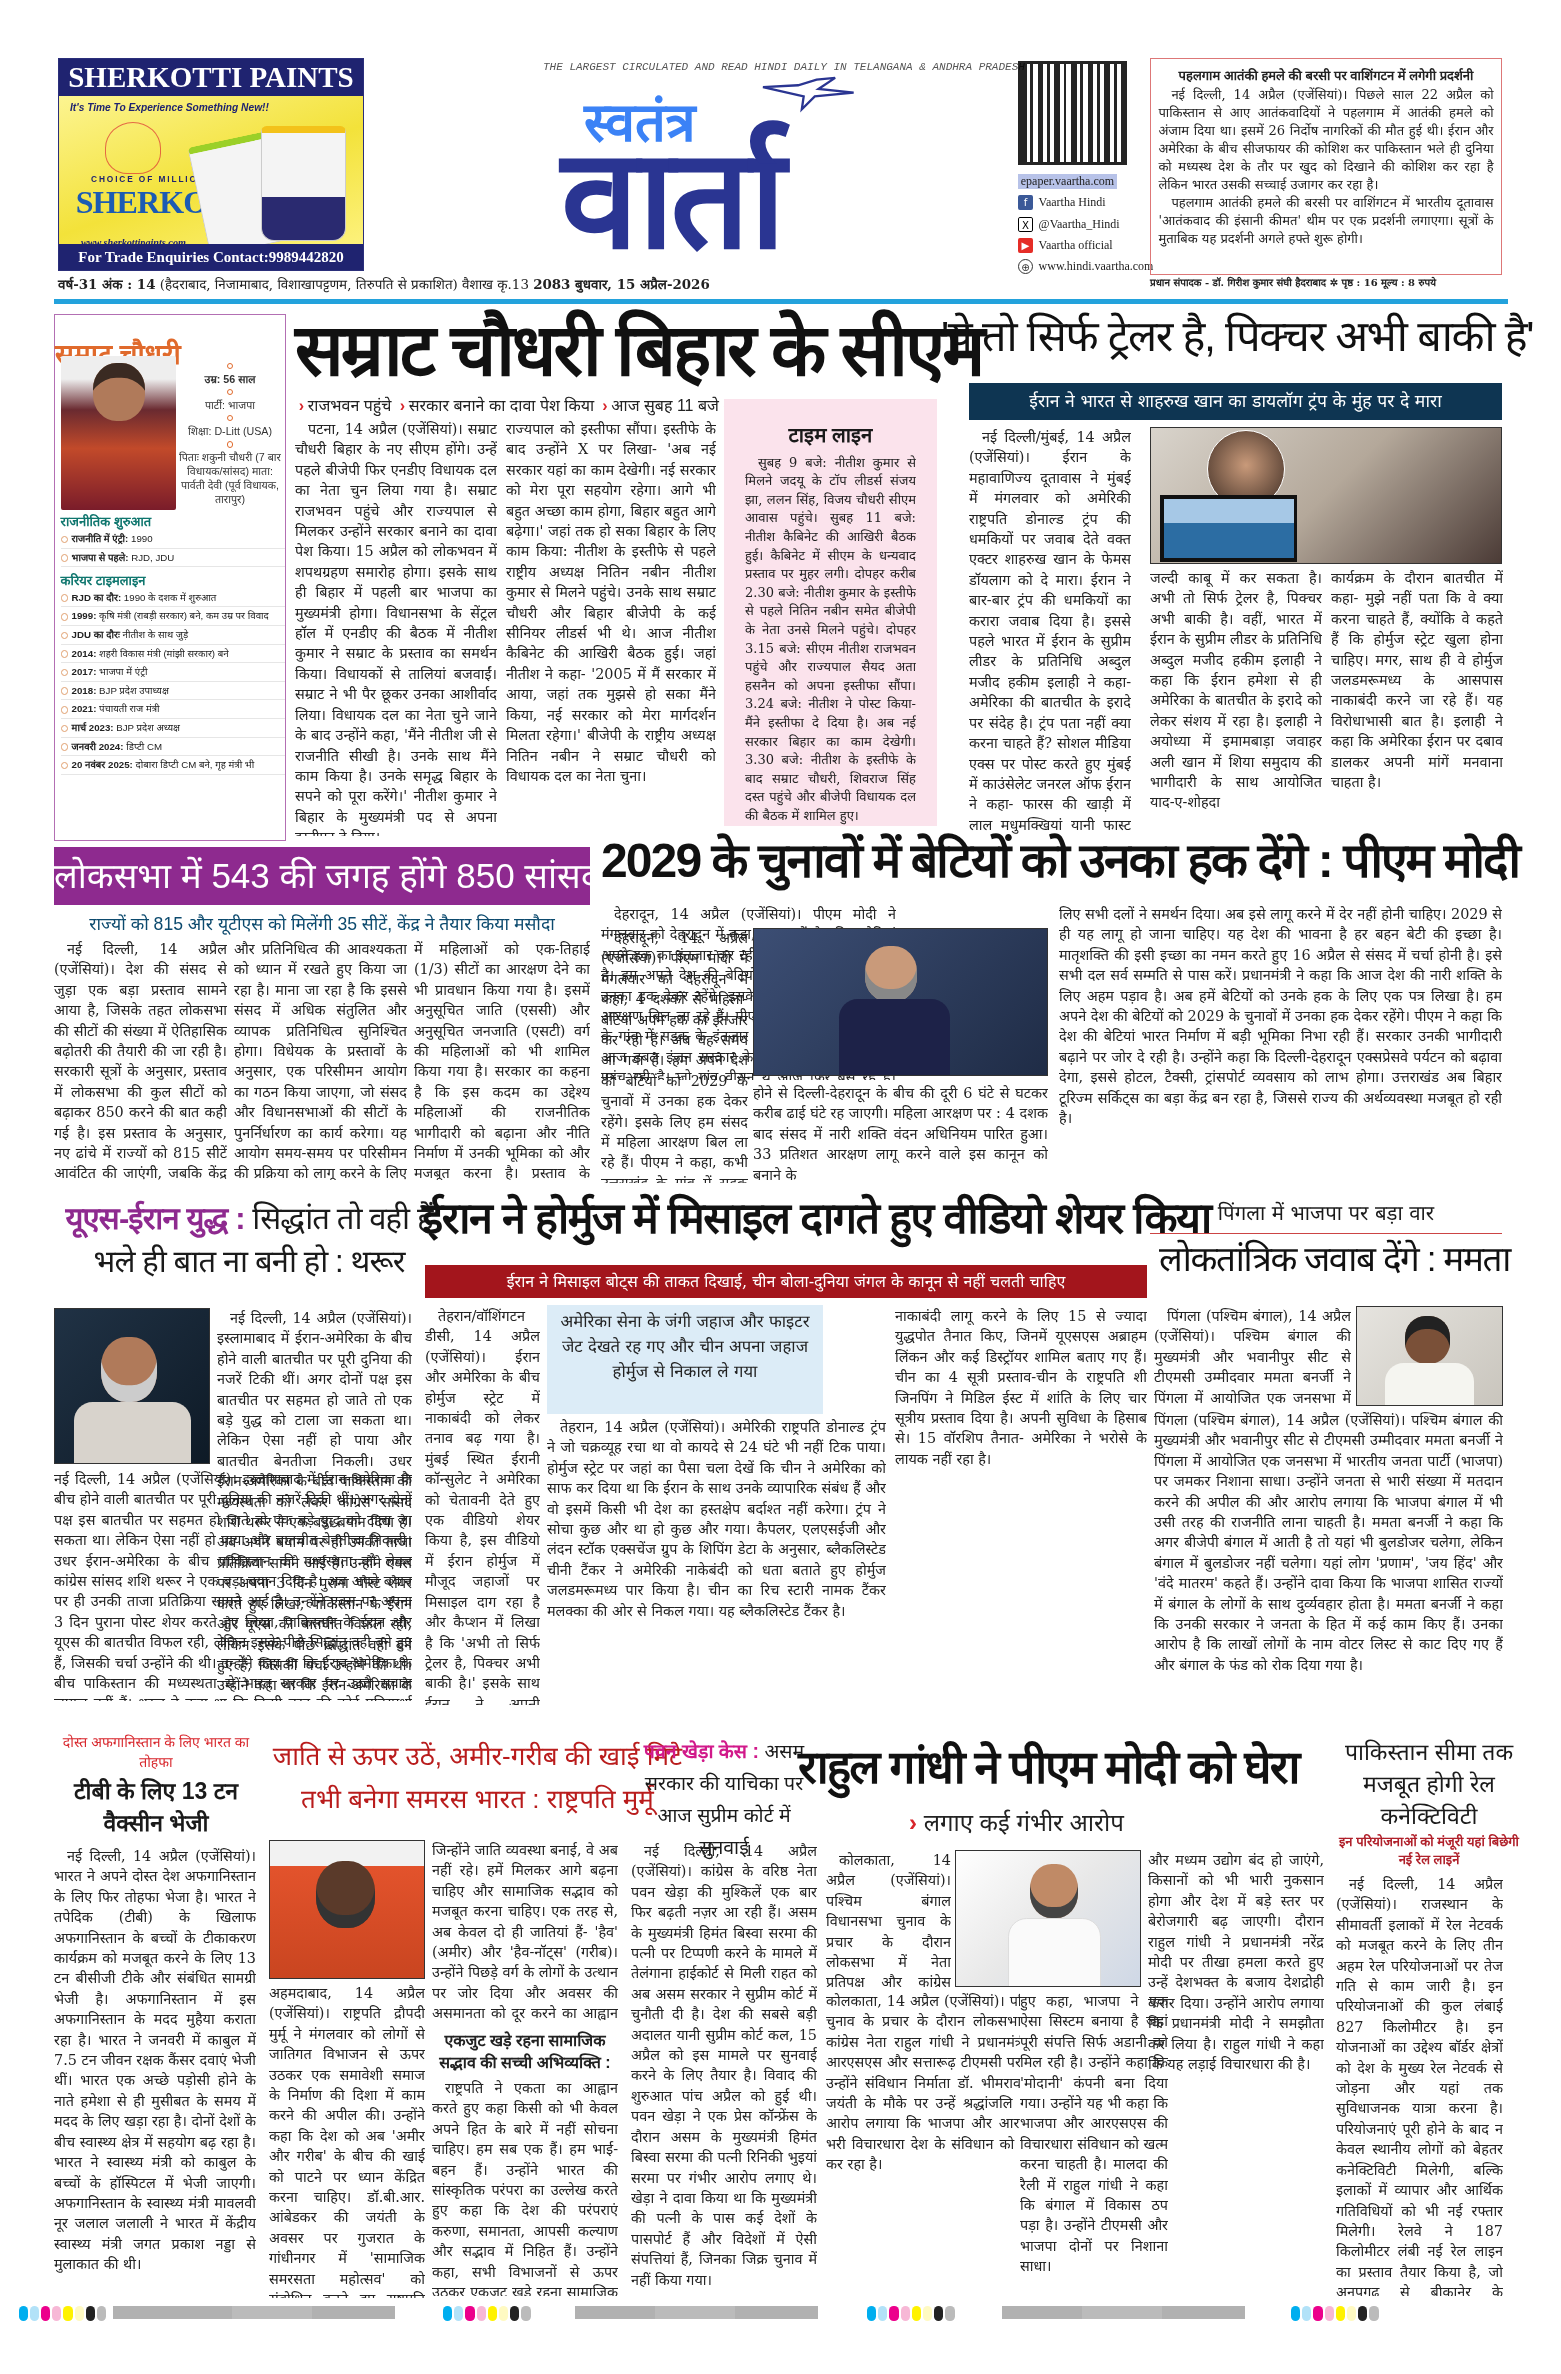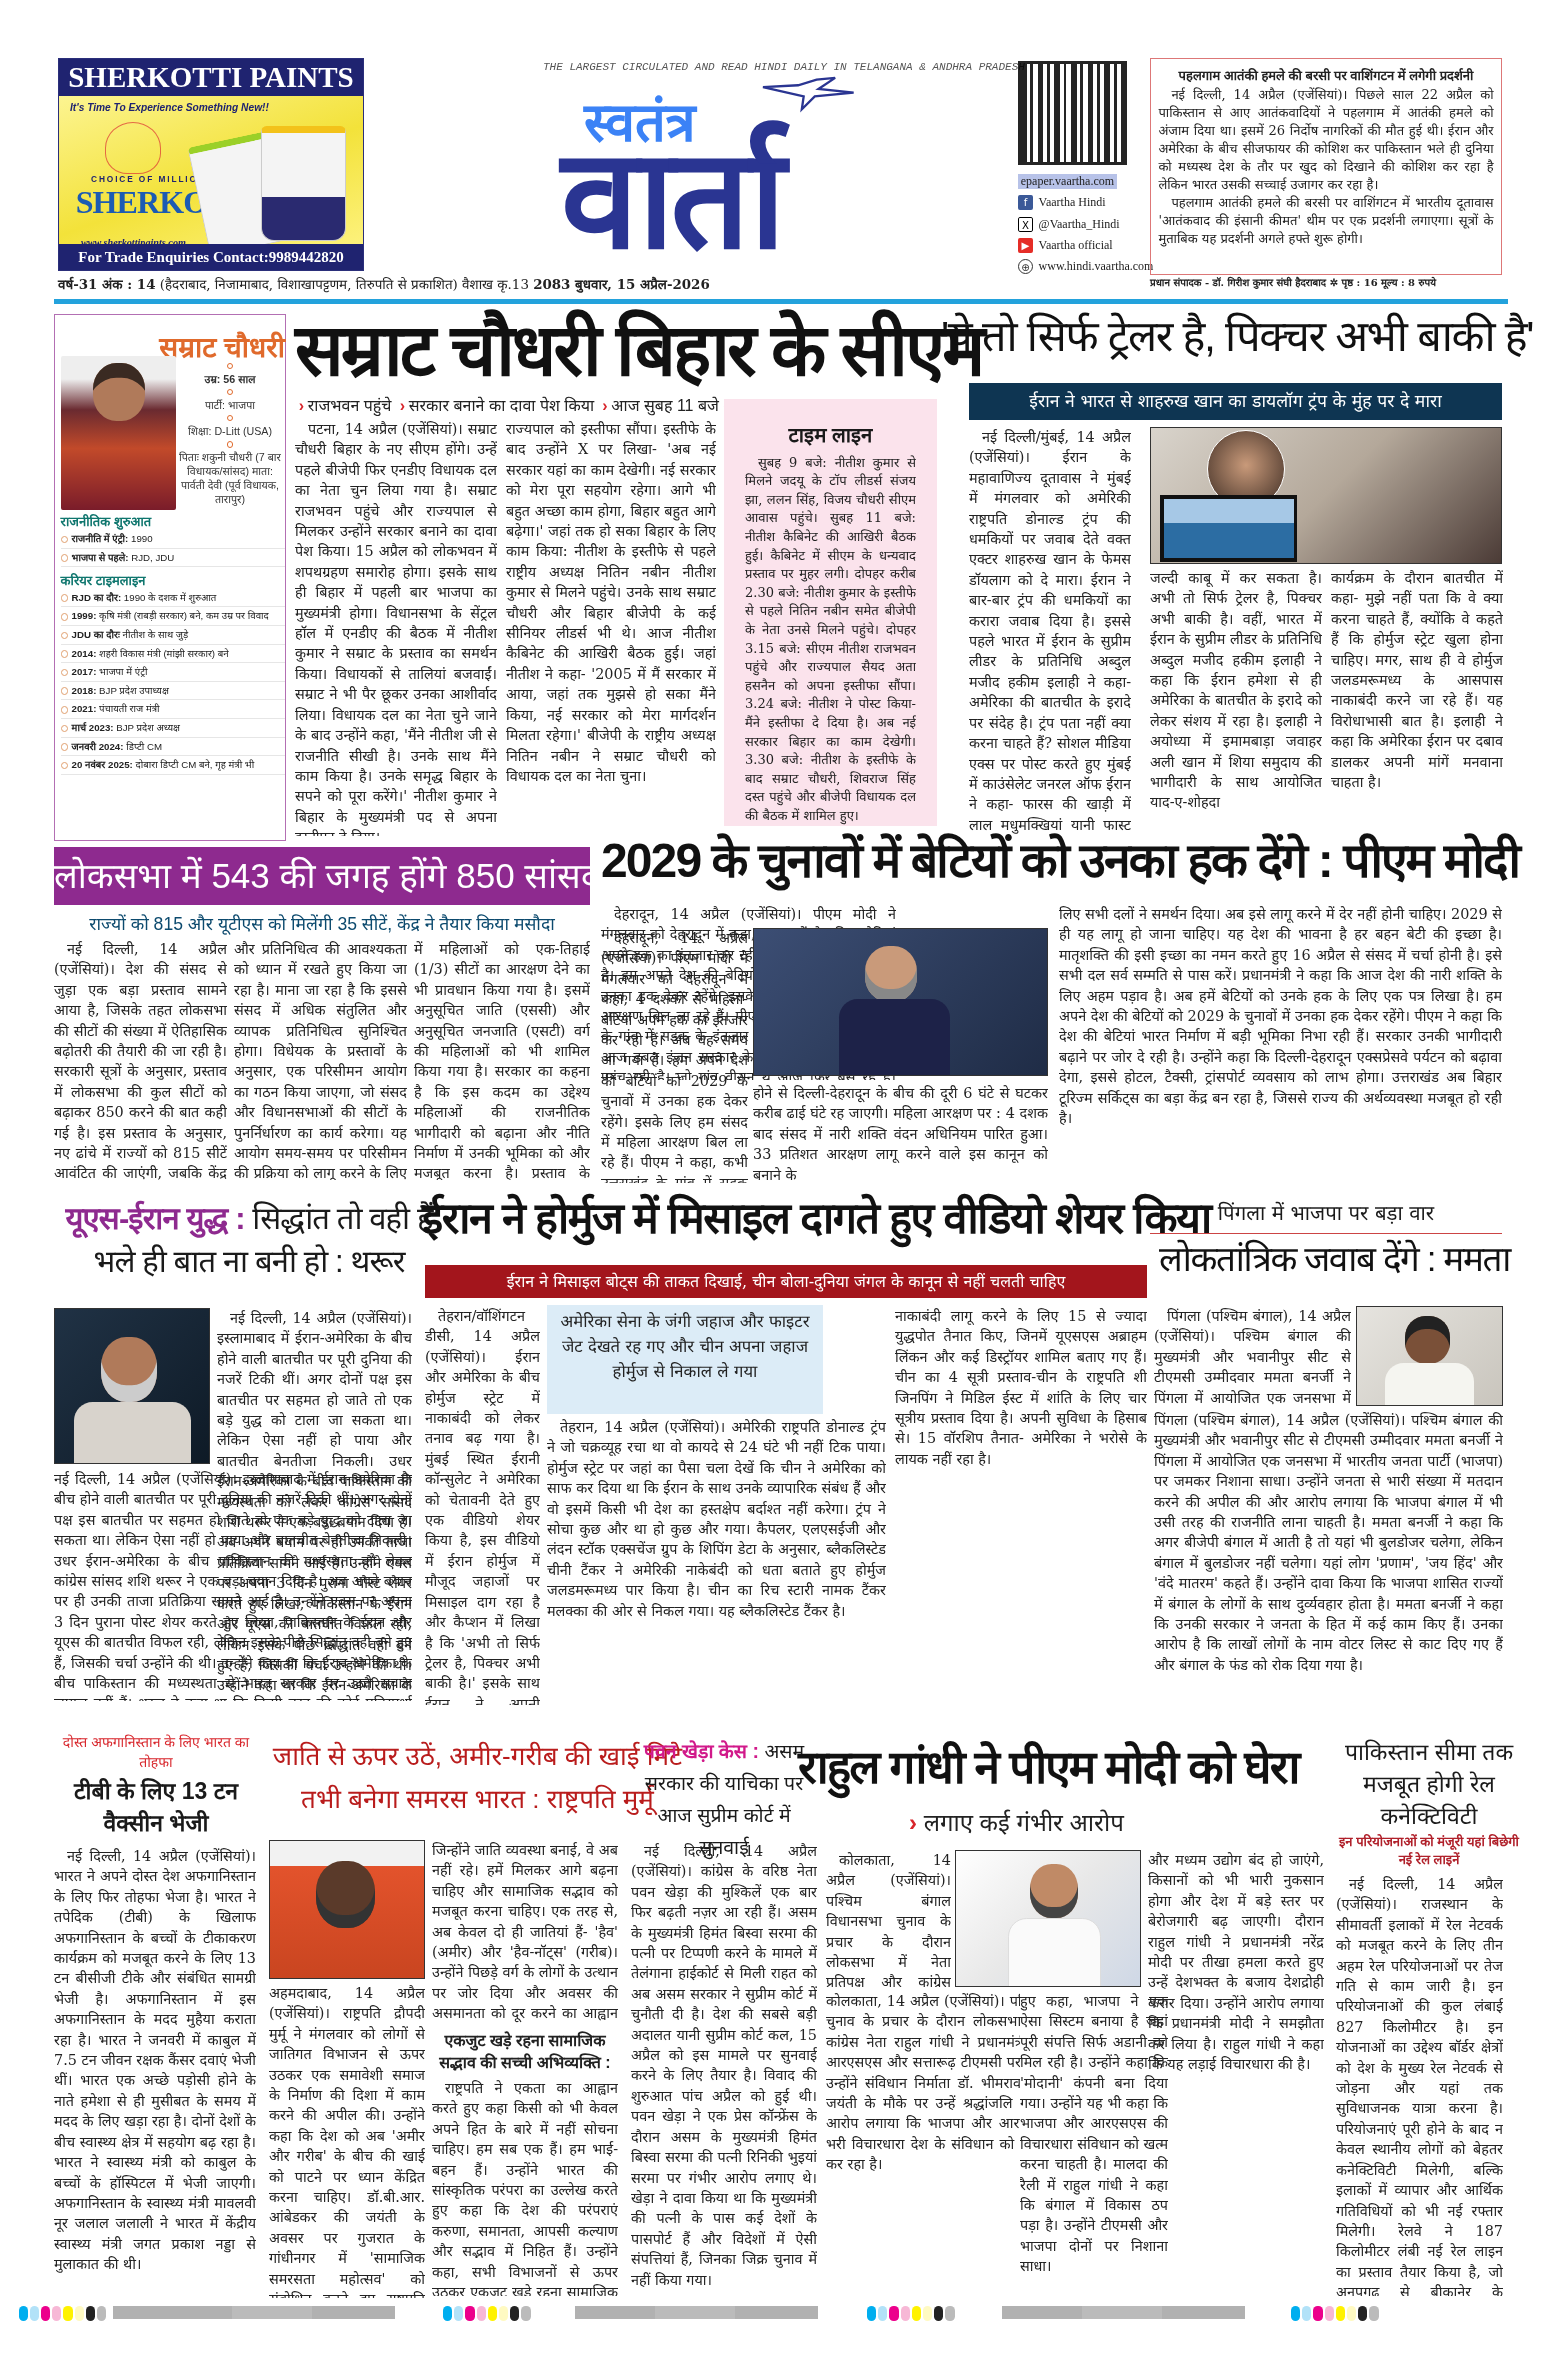--- a/index.html
+++ b/index.html
@@ -33,21 +33,21 @@
 .epaper{background:#b7c2e8;padding:0 2.8px}
 .pak-box{left:1150px;top:58px;width:352px;height:217px;border:1.4px solid #d77;padding:5.6px 7.4px}
 .pak-title{font-family:"Liberation Sans",sans-serif;font-size:25px;color:#222;text-align:center;line-height:32px}
 .pak-sub{font-family:"Liberation Sans",sans-serif;font-weight:700;font-size:13px;text-align:center;color:#222;margin:1.9px 0 1.9px}
 .pak-box .col-text{font-size:13px;line-height:18px}
 .dateline{left:58px;top:275px;font-family:"DejaVu Serif",serif;font-size:13.4px;color:#222;white-space:nowrap}
 .dateline b{font-weight:700}
 .editor{left:1150px;top:275px;font-family:"DejaVu Serif",serif;font-weight:700;font-size:10px;color:#222}
 
 .sam{left:54px;top:314px;width:232px;height:527px;border:1.4px solid #b36fb3;background:#fff}
-.sam-name{font-family:"Liberation Sans",sans-serif;font-weight:700;font-size:28px;color:#e06a2c;text-align:right;margin-top:12px}
+.sam-name{font-family:"Liberation Sans",sans-serif;font-weight:700;font-size:28px;color:#e06a2c;text-align:left;margin-top:19px}
 .sam-photo{position:absolute;left:5.6px;top:41px;width:115px;height:154px;background:linear-gradient(180deg,#eee 0,#eee 15%,#6a2a30 35%,#c24a2a 60%,#7a1c2a 100%);border-radius:1.9px}
 .sam-face{position:absolute;left:32px;top:7.4px;width:52px;height:58px;background:#b07a5a;border-radius:45%;box-shadow:0 20.4px 0 -5.6px #3a2a22 inset}
 .sam-facts{position:absolute;left:122px;top:45px;width:106px;font-family:"Liberation Sans",sans-serif;font-size:10.7px;text-align:center;color:#333;line-height:14px}
 .sam-facts .dot{display:block;width:6.5px;height:6.5px;border:0.9px solid #e06a2c;border-radius:50%;margin:2.8px auto}
 .sam-sec{font-family:"Liberation Sans",sans-serif;font-weight:700;font-size:13px;color:#0f766e;padding-left:5.6px}
 .sam-list{font-family:"Liberation Sans",sans-serif;font-size:9.7px;color:#222;list-style:none;padding-left:5.6px}
 .sam-list li{height:18.6px;line-height:18.6px;border-bottom:0.9px solid #e6e6e6;position:relative;padding-left:11px;white-space:nowrap;overflow:hidden}
 .sam-list li:before{content:"";position:absolute;left:0;top:5.6px;width:5.6px;height:5.6px;border:0.9px solid #e0a070;border-radius:50%}
 .sam-list b{font-weight:700}
 

